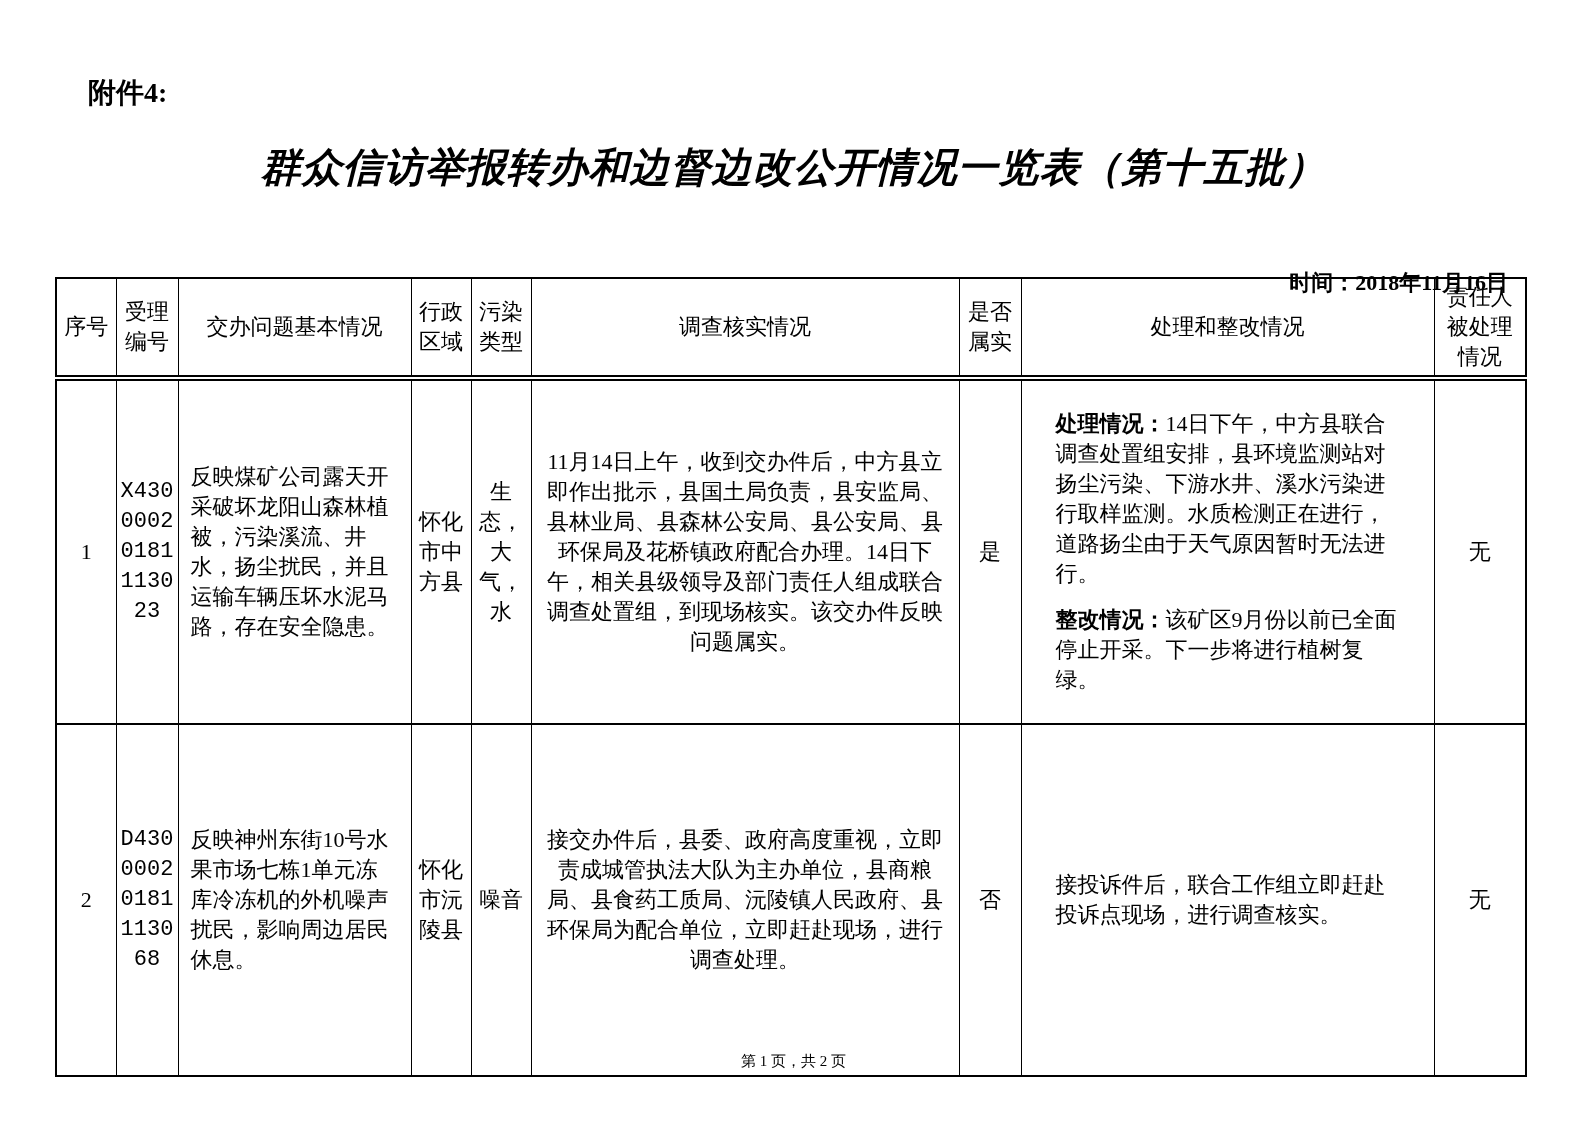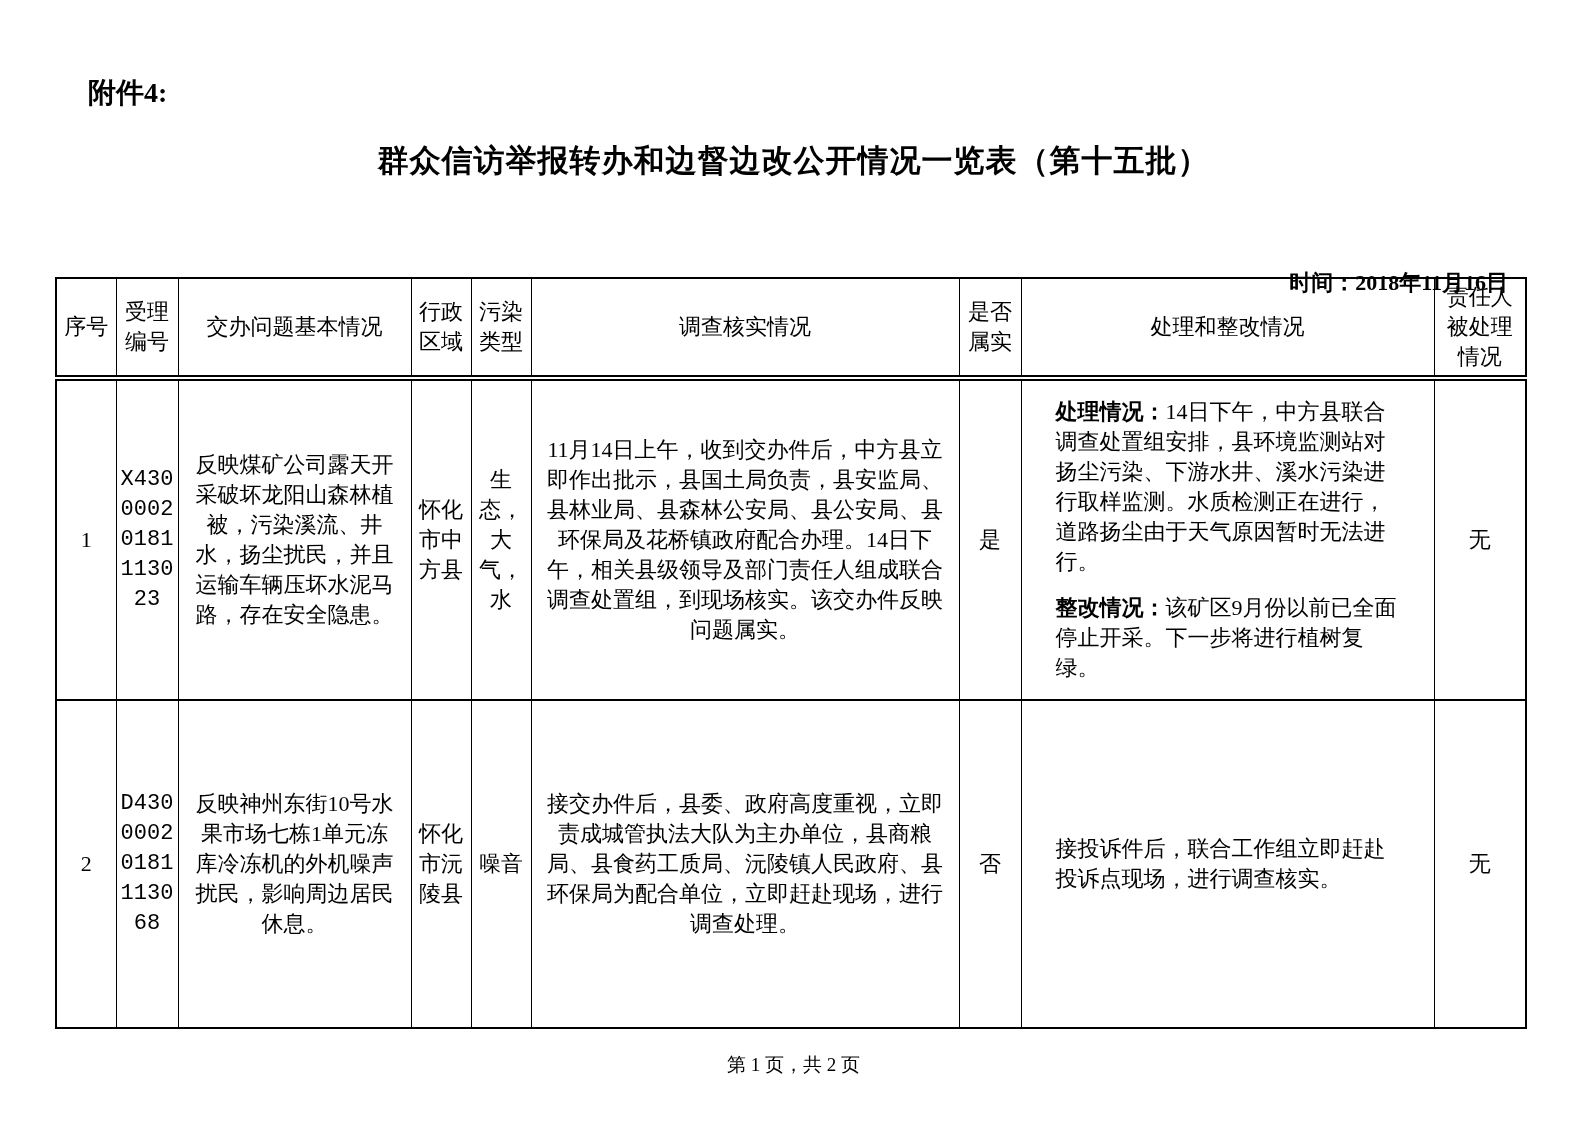--- a/index.html
+++ b/index.html
@@ -8,23 +8,24 @@
     background:#ffffff;color:#000;
     position:relative;overflow:hidden;
     font-family:"Liberation Serif","DejaVu Serif",serif;
   }
   .attachment{
     position:absolute;left:88px;top:74px;
     font-size:28px;font-weight:bold;
   }
   .doc-title{
     position:absolute;left:0;top:140px;width:100%;
-    text-align:center;font-size:31px;font-weight:bold;
+    text-align:center;font-size:40px;font-weight:bold;
     font-family:"Liberation Sans","DejaVu Sans",sans-serif;
     letter-spacing:1px;
+    font-style:italic;
   }
   .date-line{
     position:absolute;right:79px;top:224px;
     font-size:22px;font-weight:bold;margin-top:44px;
   }
   table.report{
     position:absolute;left:55px;top:277px;
     width:1470px;border-collapse:collapse;table-layout:fixed;
     font-size:22px;line-height:30px;
   }
@@ -33,30 +34,30 @@
     vertical-align:middle;
     padding:0 6px;
     text-align:center;
     font-weight:normal;
   }
   .report{border:2px solid #000;}
   .report thead th{border-bottom:6px double #000;height:96px;}
   .report tbody tr.r1 td{height:318px;border-bottom:2px solid #000;}
   .report tbody tr.r2 td{height:326px;}
   td.c-caseno{font-family:"Liberation Mono","DejaVu Sans Mono",monospace;padding:0 3px;word-break:break-all;}
-  td.c-issue{text-align:center;padding:0 12px;}
+  td.c-issue{text-align:left;padding:0 12px;}
   td.c-invest{text-align:center;padding:0 8px;}
   td.c-handle{text-align:left;padding:0 18px;}
-  td.c-region{padding:0 6px;}
+  td.c-region{padding:12px 6px;}
   td.c-ptype{padding:0 4px;}
   .c-handle p{margin:16px;}
   .blabel{font-weight:bold;}
   .page-footer{
     position:absolute;left:0;top:1052px;width:100%;
-    text-align:center;font-size:19px;
+    text-align:center;font-size:15px;
   }
 </style>
 </head>
 <body>
 
 <div class="attachment">附件4:</div>
 
 <div class="doc-title">群众信访举报转办和边督边改公开情况一览表（第十五批）</div>
 
 <div class="date-line">时间：2018年11月16日</div>

